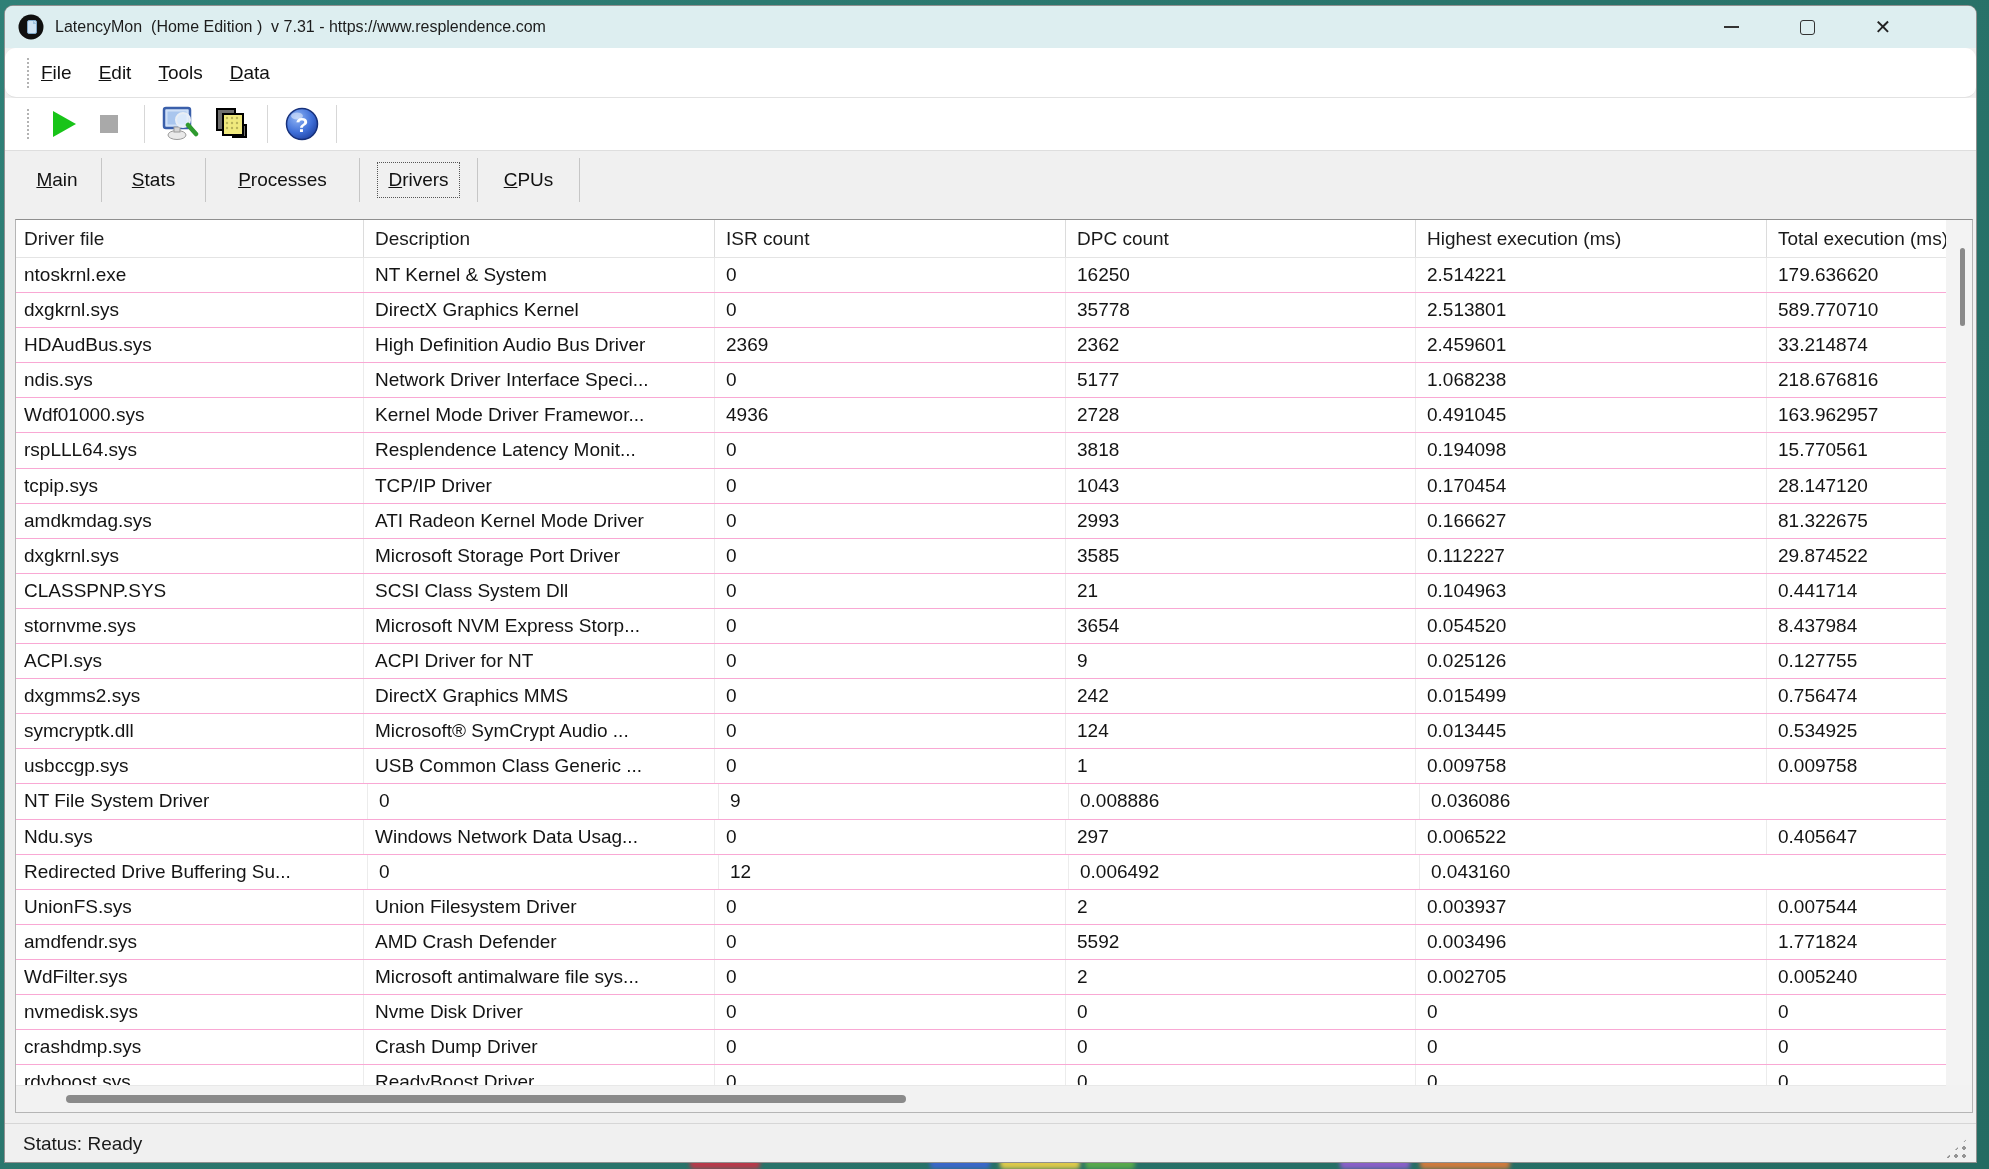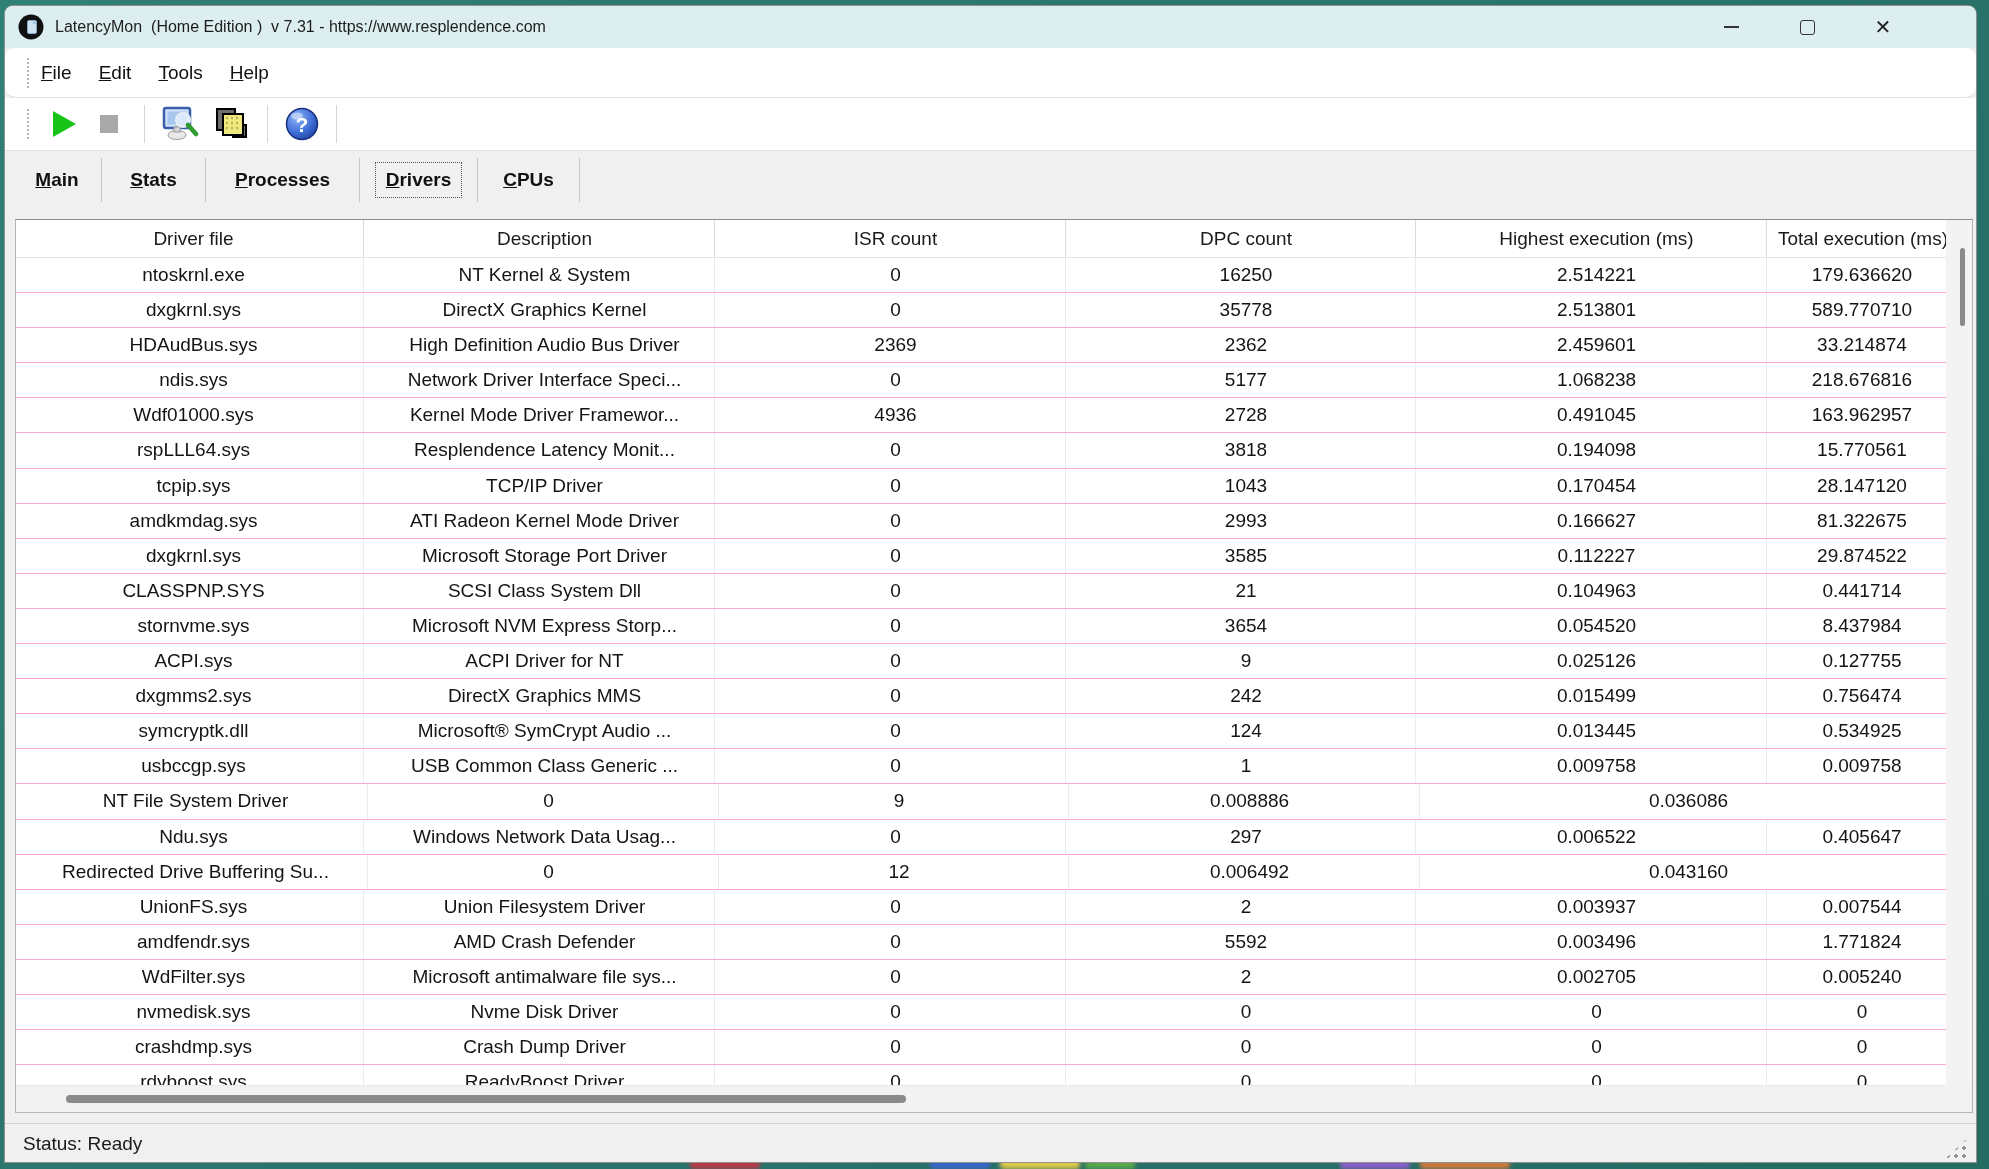--- a/index.html
+++ b/index.html
@@ -39,26 +39,26 @@
         border-left:23px solid #18c418;margin-left:6px;}
   .stopsq{width:18px;height:18px;background:#a9a9a9;}
   .tsep{width:1px;height:38px;background:#d7d7d7;margin:0 10px;}
 
   
   .tabs{position:absolute;left:8px;top:152px;height:44px;display:flex;align-items:center;}
   .tab{height:44px;display:flex;align-items:center;justify-content:center;cursor:default;}
   .tab-label{display:inline-block;font-size:19px;color:#111;}
   .tab-label::first-letter{text-decoration:underline;}
   .tab.active .tab-inner{border:1px dotted #555;padding:6px 10px;}
-  .tab-inner{display:inline-block;font-weight:bold;}
+  .tab-inner{display:inline-block;}
   .tabsep{width:1px;height:44px;background:#c6c6c6;}
 
   
   .table{position:absolute;left:10px;top:213px;width:1958px;height:894px;background:#ffffff;
-         border:1px solid #b5b5b5;border-top-color:#8f8f8f;box-sizing:border-box;text-align:center;}
+         border:1px solid #b5b5b5;border-top-color:#8f8f8f;box-sizing:border-box;}
   .thead{position:absolute;left:0;top:0;right:26px;height:38px;display:flex;background:#fff;
          border-bottom:1px solid #e4e4e4;box-sizing:border-box;}
   .th{font-size:19px;color:#1a1a1a;line-height:37px;white-space:nowrap;overflow:hidden;
       box-sizing:border-box;padding-left:8px;}
   .th+ .th{border-left:1px solid #dcdcdc;padding-left:11px;}
   .tbody{position:absolute;left:0;top:38px;right:26px;bottom:27px;overflow:hidden;}
   .tr{display:flex;height:35.1px;border-bottom:1px solid #f9a8d4;box-sizing:border-box;}
   .td{font-size:19px;color:#141414;line-height:34px;white-space:nowrap;overflow:hidden;
       box-sizing:border-box;padding-left:8px;}
   .td+ .td{border-left:1px solid #ececec;padding-left:11px;}
@@ -116,21 +116,21 @@
           <span class="closex">✕</span>
         </div>
     </div>
   </div>
 
   <div class="menubar">
     <span class="gripper"></span>
     <span class="menu-item">File</span>
     <span class="menu-item">Edit</span>
     <span class="menu-item">Tools</span>
-    <span class="menu-item">Help</span>
+    <span class="menu-item">Data</span>
   </div>
 
   <div class="toolbar">
     <span class="gripper"></span>
     <div class="tbtn">
       <span class="play"></span>
     </div>
     <div class="tbtn" style="margin-left:18px;">
       <span class="stopsq"></span>
     </div>

